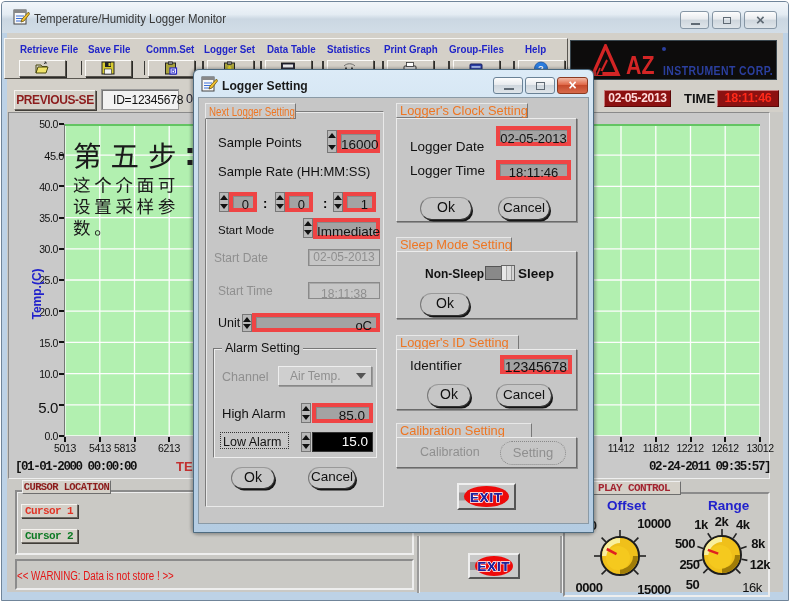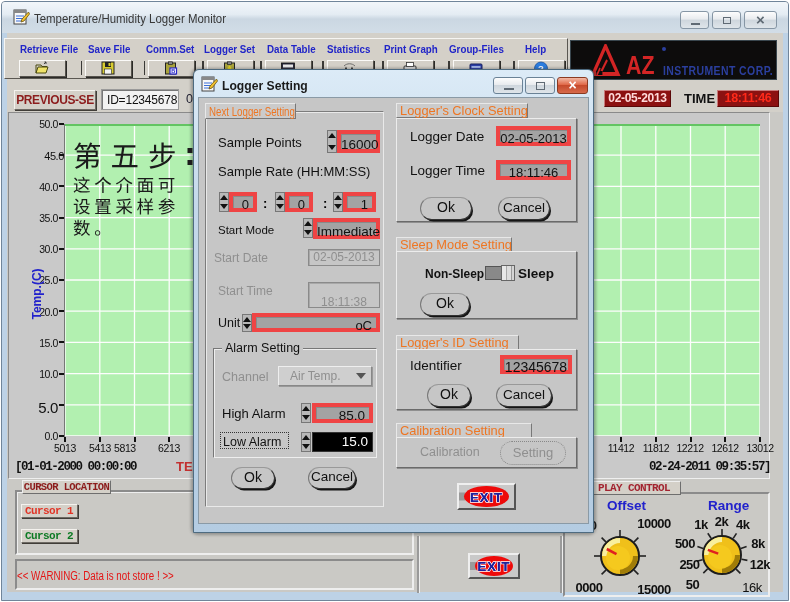--- a/index.html
+++ b/index.html
@@ -123,21 +123,21 @@
 <svg class="a" style="left:590px;top:44px" width="31" height="33" viewBox="0 0 40 33" preserveAspectRatio="none">
 <path d="M20 2 L36 30 L4 30 Z" fill="none" stroke="#d32525" stroke-width="4"></path>
 <path d="M13 30 L22 16" stroke="#d32525" stroke-width="2.5"></path>
 <rect x="8" y="27" width="8" height="4" fill="#0d0c0c"></rect>
 <path d="M9 31 L13 24" stroke="#d32525" stroke-width="2"></path>
 </svg>
 <div class="a nw" style="left:626px;top:50px;font-size:26px;font-weight:bold;color:#d32525;transform:scaleX(.82);transform-origin:left">AZ</div>
 <div class="a" style="left:662px;top:47px;width:4px;height:4px;border-radius:50%;background:#2b3f9e"></div>
 <div class="a nw" style="left:663px;top:64px;font-size:12px;font-weight:bold;color:#2b3f9e;transform:scaleX(.87);transform-origin:left;letter-spacing:.5px">INSTRUMENT CORP.</div>
 <div class="a ras nw" style="left:14px;top:90px;width:82px;height:20px;color:#8c1c1c;font-weight:bold;font-size:12px;text-align:center;line-height:19px;letter-spacing:-.4px">PREVIOUS-SE</div>
-<div class="a nw" style="left:101px;top:89px;width:78px;height:21px;background:#f2f2f2;border:1px solid #9a9a9a;box-shadow:inset 1px 1px 0 #777;font-size:12px;color:#111;line-height:20px;padding-left:5px;letter-spacing:-.2px">ID=12345678</div>
+<div class="a nw" style="left:101px;top:89px;width:78px;height:21px;background:#f2f2f2;border:1px solid #9a9a9a;box-shadow:inset 1px 1px 0 #777;font-size:12px;color:#111;line-height:20px;padding-left:11px;letter-spacing:-.2px">ID=12345678</div>
 <div class="a" style="left:186px;top:92px;font-size:12.5px;color:#223">0</div>
 <div class="a nw" style="left:604px;top:90px;width:67px;height:17px;background:#8c1111;border:1px solid;border-color:#c87a7a #5a0808 #5a0808 #c87a7a;color:#ffdada;font-weight:bold;font-size:12px;text-align:center;line-height:15px;letter-spacing:-.3px">02-05-2013</div>
 <div class="a nw" style="left:684px;top:91px;font-size:13px;font-weight:bold;color:#111">TIME</div>
 <div class="a nw" style="left:717px;top:90px;width:62px;height:17px;background:#8c1111;border:1px solid;border-color:#c87a7a #5a0808 #5a0808 #c87a7a;color:#ff2a1a;font-weight:bold;font-size:12.5px;text-align:center;line-height:15px;letter-spacing:-.3px">18:11:46</div>
 <div class="a" style="left:8px;top:112px;width:762px;height:367px;background:#c9c9c9;border:1px solid;border-color:#8a8a8a #efefef #efefef #8a8a8a"></div>
 <svg class="a" style="left:65px;top:124px" width="695" height="312" viewBox="0 0 695 312">
     <rect width="695" height="312" fill="#b2f0b0"></rect>
     <line x1="0.0" y1="0" x2="0.0" y2="312" stroke="#fdfdfd" stroke-width="1.3"></line>
     <line x1="34.8" y1="0" x2="34.8" y2="312" stroke="#fdfdfd" stroke-width="1.3"></line>
     <line x1="69.5" y1="0" x2="69.5" y2="312" stroke="#fdfdfd" stroke-width="1.3"></line>
@@ -373,21 +373,21 @@
 <div class="a fld nw" style="left:343px;top:192px;width:33px;height:20px;font-size:13px;line-height:18px;text-align:right;color:#111;padding-right:4px">1</div>
 <div class="a nw" style="left:218px;top:224px;font-size:11.5px;color:#111">Start Mode</div>
 <div class="a spin" style="left:303px;top:218px;width:10px;height:20px">
     <i class="u"></i>
     <i class="d"></i>
   </div>
 <div class="a fld nw" style="left:313px;top:218px;width:67px;height:21px;font-size:13.5px;line-height:19px;text-align:center;color:#111;padding-left:4px;text-align:center;padding:0">Immediate</div>
 <div class="a nw" style="left:214px;top:251px;font-size:12px;color:#8f8f8f">Start Date</div>
 <div class="a dfld nw" style="left:308px;top:249px;width:72px;height:17px;font-size:12px;line-height:15px;text-align:center;color:#8f8f8f;padding-left:4px;text-align:center;padding:0">02-05-2013</div>
 <div class="a nw" style="left:218px;top:284px;font-size:12px;color:#8f8f8f">Start Time</div>
-<div class="a dfld nw" style="left:308px;top:282px;width:72px;height:17px;font-size:12px;line-height:15px;text-align:center;color:#8f8f8f;padding-left:4px;text-align:center;padding:12px">18:11:38</div>
+<div class="a dfld nw" style="left:308px;top:282px;width:72px;height:17px;font-size:12px;line-height:15px;text-align:center;color:#8f8f8f;padding-left:4px;text-align:center;padding:4px">18:11:38</div>
 <div class="a nw" style="left:218px;top:316px;font-size:12.5px;color:#111">Unit</div>
 <div class="a spin" style="left:242px;top:314px;width:10px;height:18px">
     <i class="u"></i>
     <i class="d"></i>
   </div>
 <div class="a fld nw" style="left:252px;top:313px;width:128px;height:19px;font-size:13px;line-height:17px;text-align:right;color:#111;padding-right:4px">oC</div>
 <div class="a" style="left:213px;top:348px;width:164px;height:110px;border:1.5px solid;border-color:#777 #eee #eee #777;box-shadow:1px 1px 0 #eee inset"></div>
 <div class="a nw" style="left:222px;top:341px;font-size:12.5px;color:#111;background:#c6c6c6;padding:0 3px">Alarm Setting</div>
 <div class="a nw" style="left:222px;top:370px;font-size:12.5px;color:#8f8f8f">Channel</div>
 <div class="a" style="left:278px;top:366px;width:94px;height:20px;background:#cfcfcf;border:1px solid;border-color:#eee #888 #888 #eee;box-shadow:1px 1px 0 #999"></div>
@@ -403,21 +403,21 @@
 <div class="a nw" style="left:223px;top:435px;font-size:12.5px;color:#111">Low Alarm</div>
 <div class="a spin" style="left:301px;top:432px;width:10px;height:20px">
     <i class="u"></i>
     <i class="d"></i>
   </div>
 <div class="a nw" style="left:312px;top:432px;width:61px;height:20px;background:#000;border:1px solid #333;color:#fff;font-size:13.5px;line-height:18px;text-align:right;padding-right:4px">15.0</div>
 <div class="a okbtn nw" style="left:231px;top:467px;width:44px;height:22px;font-size:14px;line-height:18px">Ok</div>
 <div class="a okbtn nw" style="left:308px;top:467px;width:48px;height:22px;font-size:13.5px;line-height:18px">Cancel</div>
 <div class="a olbl nw" style="left:396px;top:103px;width:132px;height:15px;line-height:14px;font-size:13.5px"><b>Logger's Clock Setting</b></div>
 <div class="a gpanel" style="left:396px;top:118px;width:181px;height:104px"></div>
-<div class="a nw" style="left:410px;top:129px;font-size:13.5px;color:#111">Logger Date</div>
+<div class="a nw" style="left:410px;top:139px;font-size:13.5px;color:#111">Logger Date</div>
 <div class="a fld nw" style="left:496px;top:126px;width:75px;height:20px;font-size:13px;line-height:18px;text-align:center;color:#111;padding-left:4px;text-align:center;padding:0">02-05-2013</div>
 <div class="a nw" style="left:410px;top:163px;font-size:13.5px;color:#111">Logger Time</div>
 <div class="a fld nw" style="left:496px;top:160px;width:75px;height:20px;font-size:13px;line-height:18px;text-align:center;color:#111;padding-left:4px;text-align:center;padding:0">18:11:46</div>
 <div class="a okbtn nw" style="left:420px;top:197px;width:52px;height:23px;font-size:14px;line-height:19px">Ok</div>
 <div class="a okbtn nw" style="left:498px;top:197px;width:52px;height:23px;font-size:13.5px;line-height:19px">Cancel</div>
 <div class="a olbl nw" style="left:396px;top:237px;width:116px;height:15px;line-height:14px;font-size:13.5px"><b>Sleep Mode Setting</b></div>
 <div class="a gpanel" style="left:396px;top:251px;width:181px;height:68px"></div>
 <div class="a nw" style="left:425px;top:266px;font-size:13px;font-weight:bold;color:#111;transform:scaleX(.92);transform-origin:left">Non-Sleep</div>
 <div class="a" style="left:485px;top:266px;width:29px;height:14px;background:#898989;border:1px solid #555"></div>
 <div class="a" style="left:501px;top:265px;width:14px;height:16px;background:linear-gradient(90deg,#e8e8e8 0 4px,#aaa 4px 5px,#ddd 5px 9px,#999 9px 10px,#d4d4d4 10px);border:1px solid #666"></div>

